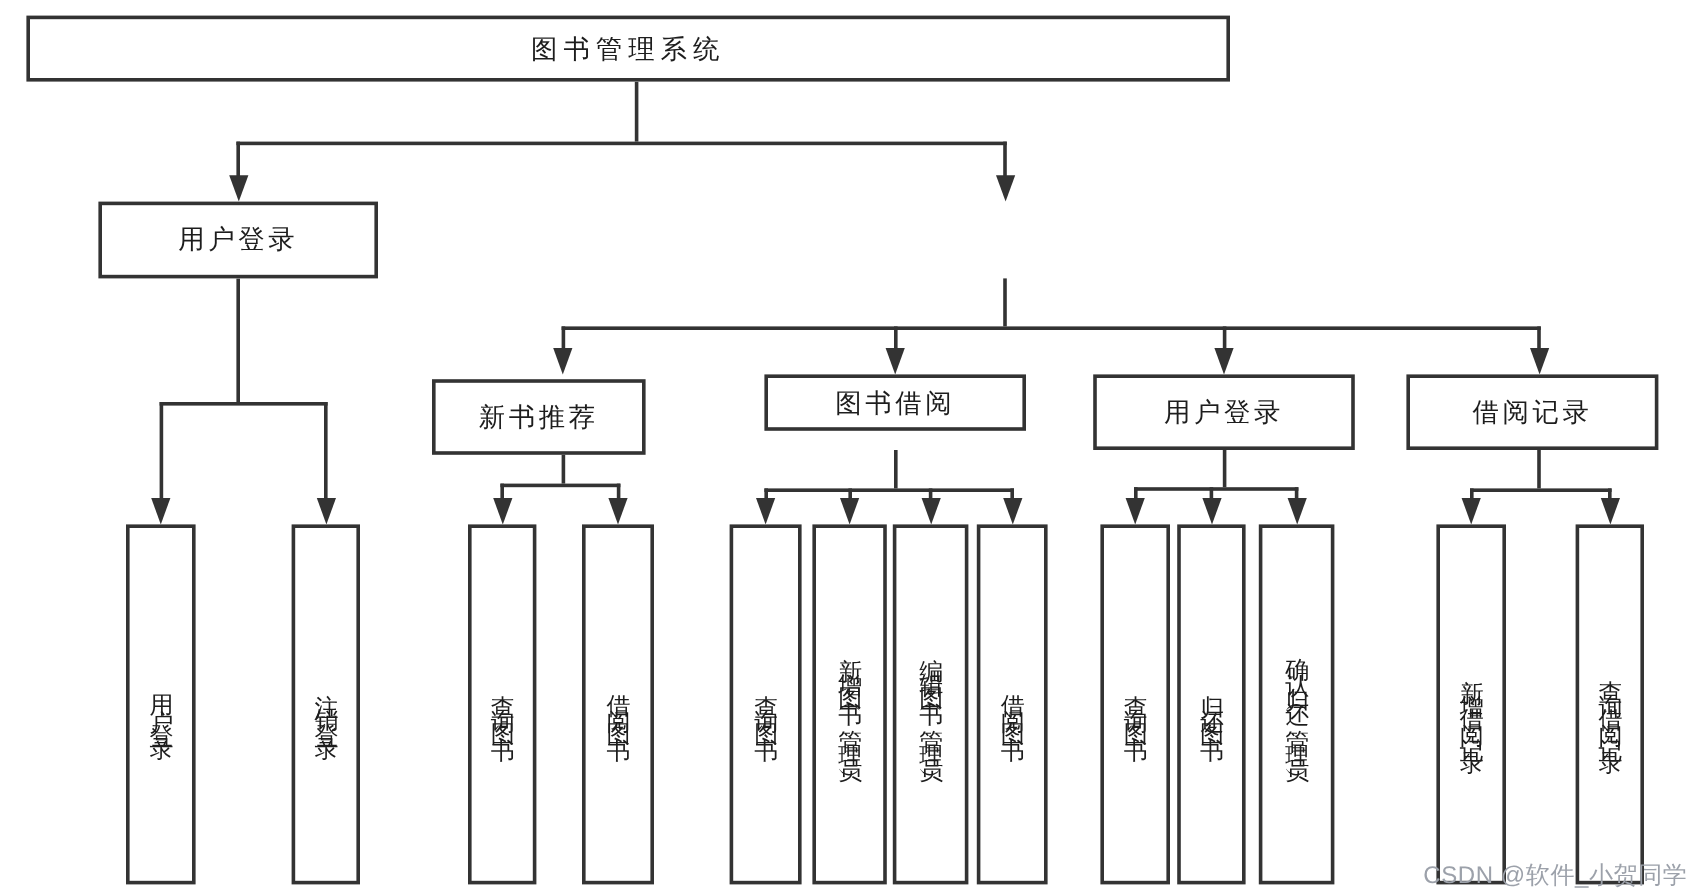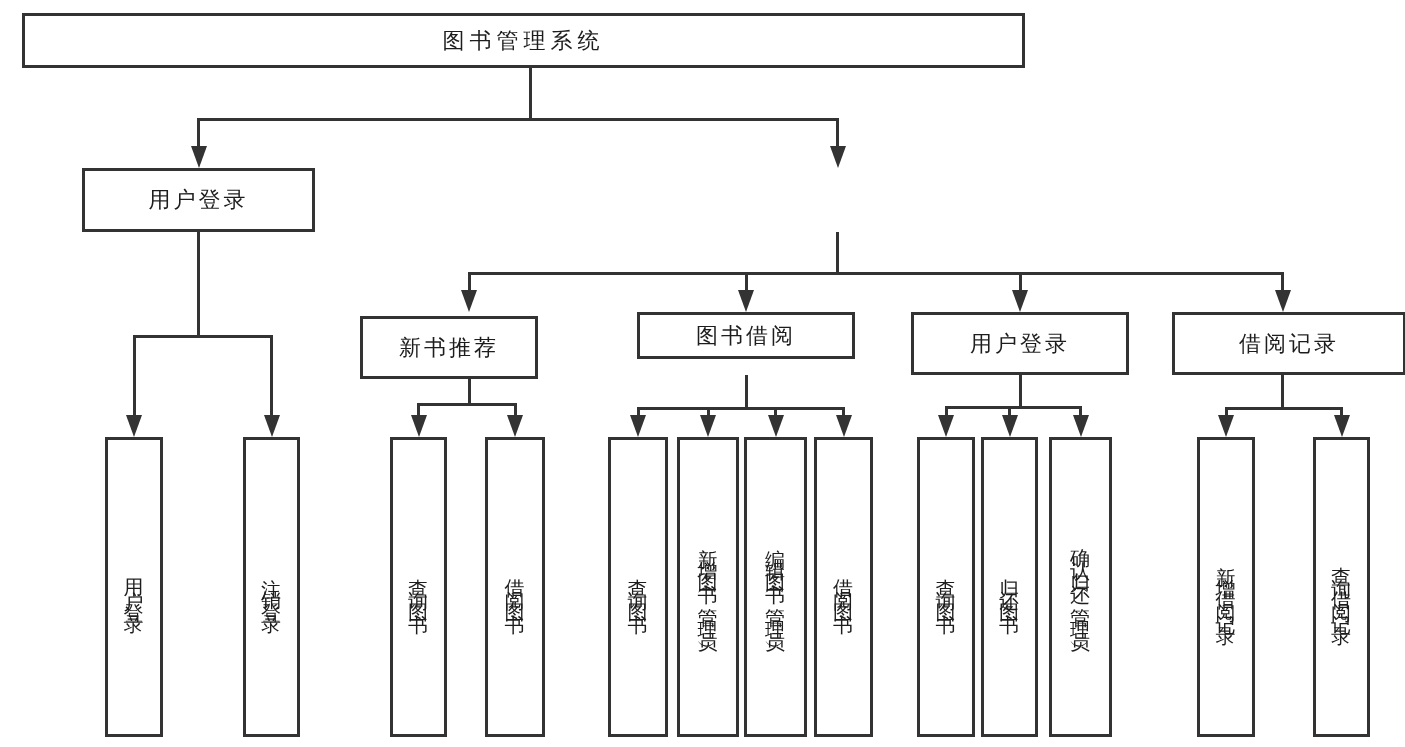--- a/index.html
+++ b/index.html
@@ -114,21 +114,21 @@
 
   <div class="node h" style="left:360px;top:316px;width:178px;height:63px">
     <span>新书推荐</span>
   </div>
   <div class="node h" style="left:637px;top:312px;width:218px;height:47px">
     <span>图书借阅</span>
   </div>
   <div class="node h" style="left:911px;top:312px;width:218px;height:63px">
     <span>用户登录</span>
   </div>
-  <div class="node h" style="left:1172px;top:312px;width:234px;height:63px">
+  <div class="node h" style="left:1172px;top:312px;width:210px;height:63px">
     <span>借阅记录</span>
   </div>
 
   <div class="node v" style="left:105px;top:437px;width:58px;height:300px">
     <span>用户登录</span>
   </div>
   <div class="node v" style="left:243px;top:437px;width:57px;height:300px">
     <span>注销登录</span>
   </div>
   <div class="node v" style="left:390px;top:437px;width:57px;height:300px">
@@ -158,14 +158,15 @@
   <div class="node v" style="left:1049px;top:437px;width:63px;height:300px">
     <span>确认归还（管理员）</span>
   </div>
   <div class="node v" style="left:1197px;top:437px;width:58px;height:300px">
     <span>新增借阅记录</span>
   </div>
   <div class="node v" style="left:1313px;top:437px;width:57px;height:300px">
     <span>查询借阅记录</span>
   </div>
 
+  <div class="watermark">CSDN @软件_小贺同学</div>
 
 </div>
 
 </body></html>

